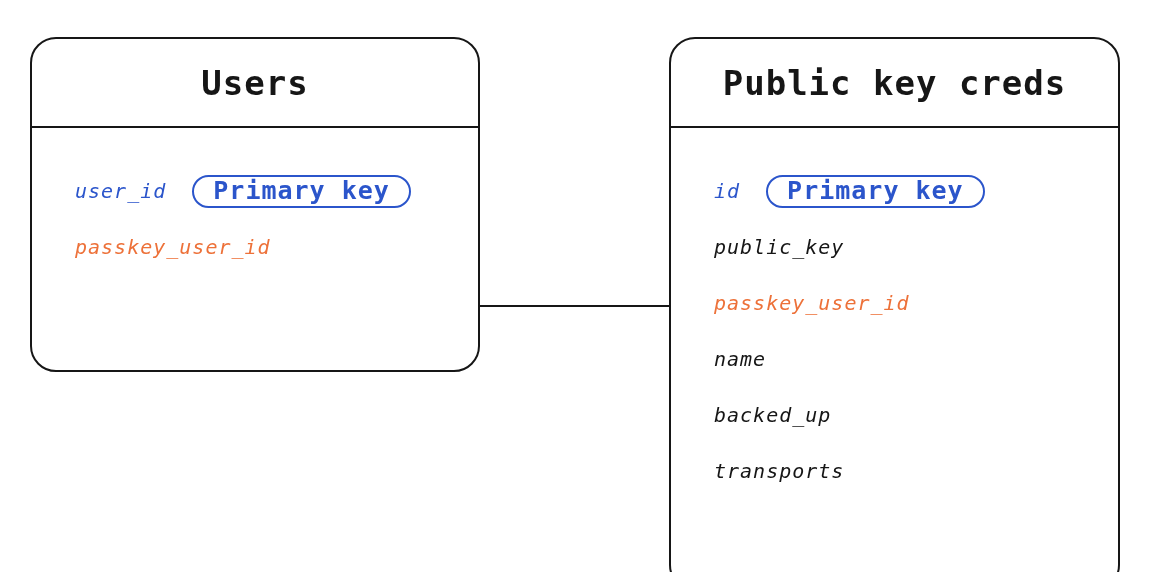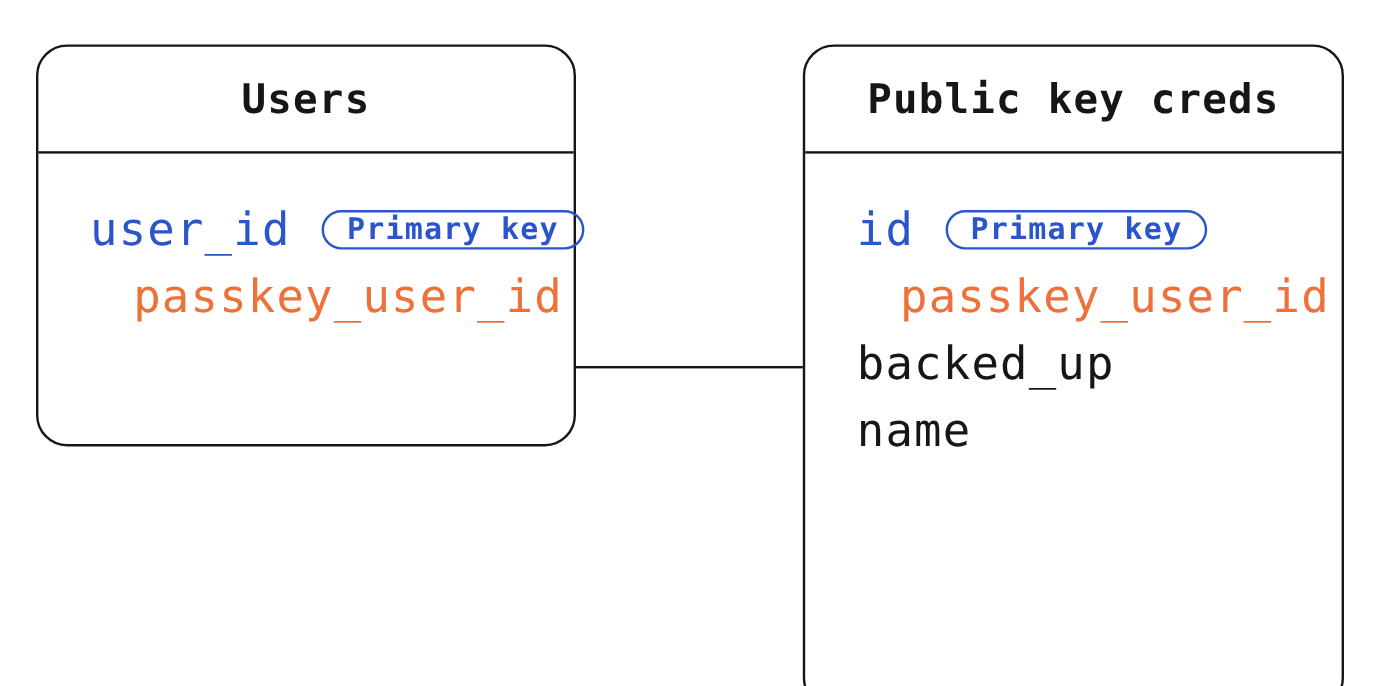--- a/index.html
+++ b/index.html
@@ -44,27 +44,28 @@
   .table-body {
     padding: 35px 18px 0 43px;
   }
   .field-row {
     height: 56px;
     display: flex;
     align-items: center;
     gap: 26px;
   }
   .field-name {
-    font-size: 38px;
+    font-size: 20px;
     letter-spacing: 1px;
     color: var(--ink);
     white-space: nowrap;
+    font-style: italic;
   }
   .field-row[data-role="primary"] .field-name { color: var(--primary-blue); }
-  .field-row[data-role="foreign"] .field-name { color: var(--accent-orange); margin-left: 36px; }
+  .field-row[data-role="foreign"] .field-name { color: var(--accent-orange); }
   .pk-badge {
     border: 2px solid var(--primary-blue);
     color: var(--primary-blue);
     border-radius: 17px;
     height: 33px;
     padding: 0 19px 2px 19px;
     display: flex;
     align-items: center;
     font-size: 25px;
     font-weight: bold;
@@ -102,23 +103,29 @@
 
 <div class="entity-table" id="table-creds">
   <div class="table-header">
     <span class="table-title">Public key creds</span>
   </div>
   <div class="table-body">
     <div class="field-row" data-role="primary">
       <span class="field-name">id</span>
       <span class="pk-badge">Primary key</span>
     </div>
+    <div class="field-row" data-role="normal">
+      <span class="field-name">public_key</span>
+    </div>
     <div class="field-row" data-role="foreign">
       <span class="field-name">passkey_user_id</span>
+    </div>
+    <div class="field-row" data-role="normal">
+      <span class="field-name">name</span>
     </div>
     <div class="field-row" data-role="normal">
       <span class="field-name">backed_up</span>
     </div>
     <div class="field-row" data-role="normal">
-      <span class="field-name">name</span>
+      <span class="field-name">transports</span>
     </div>
   </div>
 </div>
 
 </body></html>

